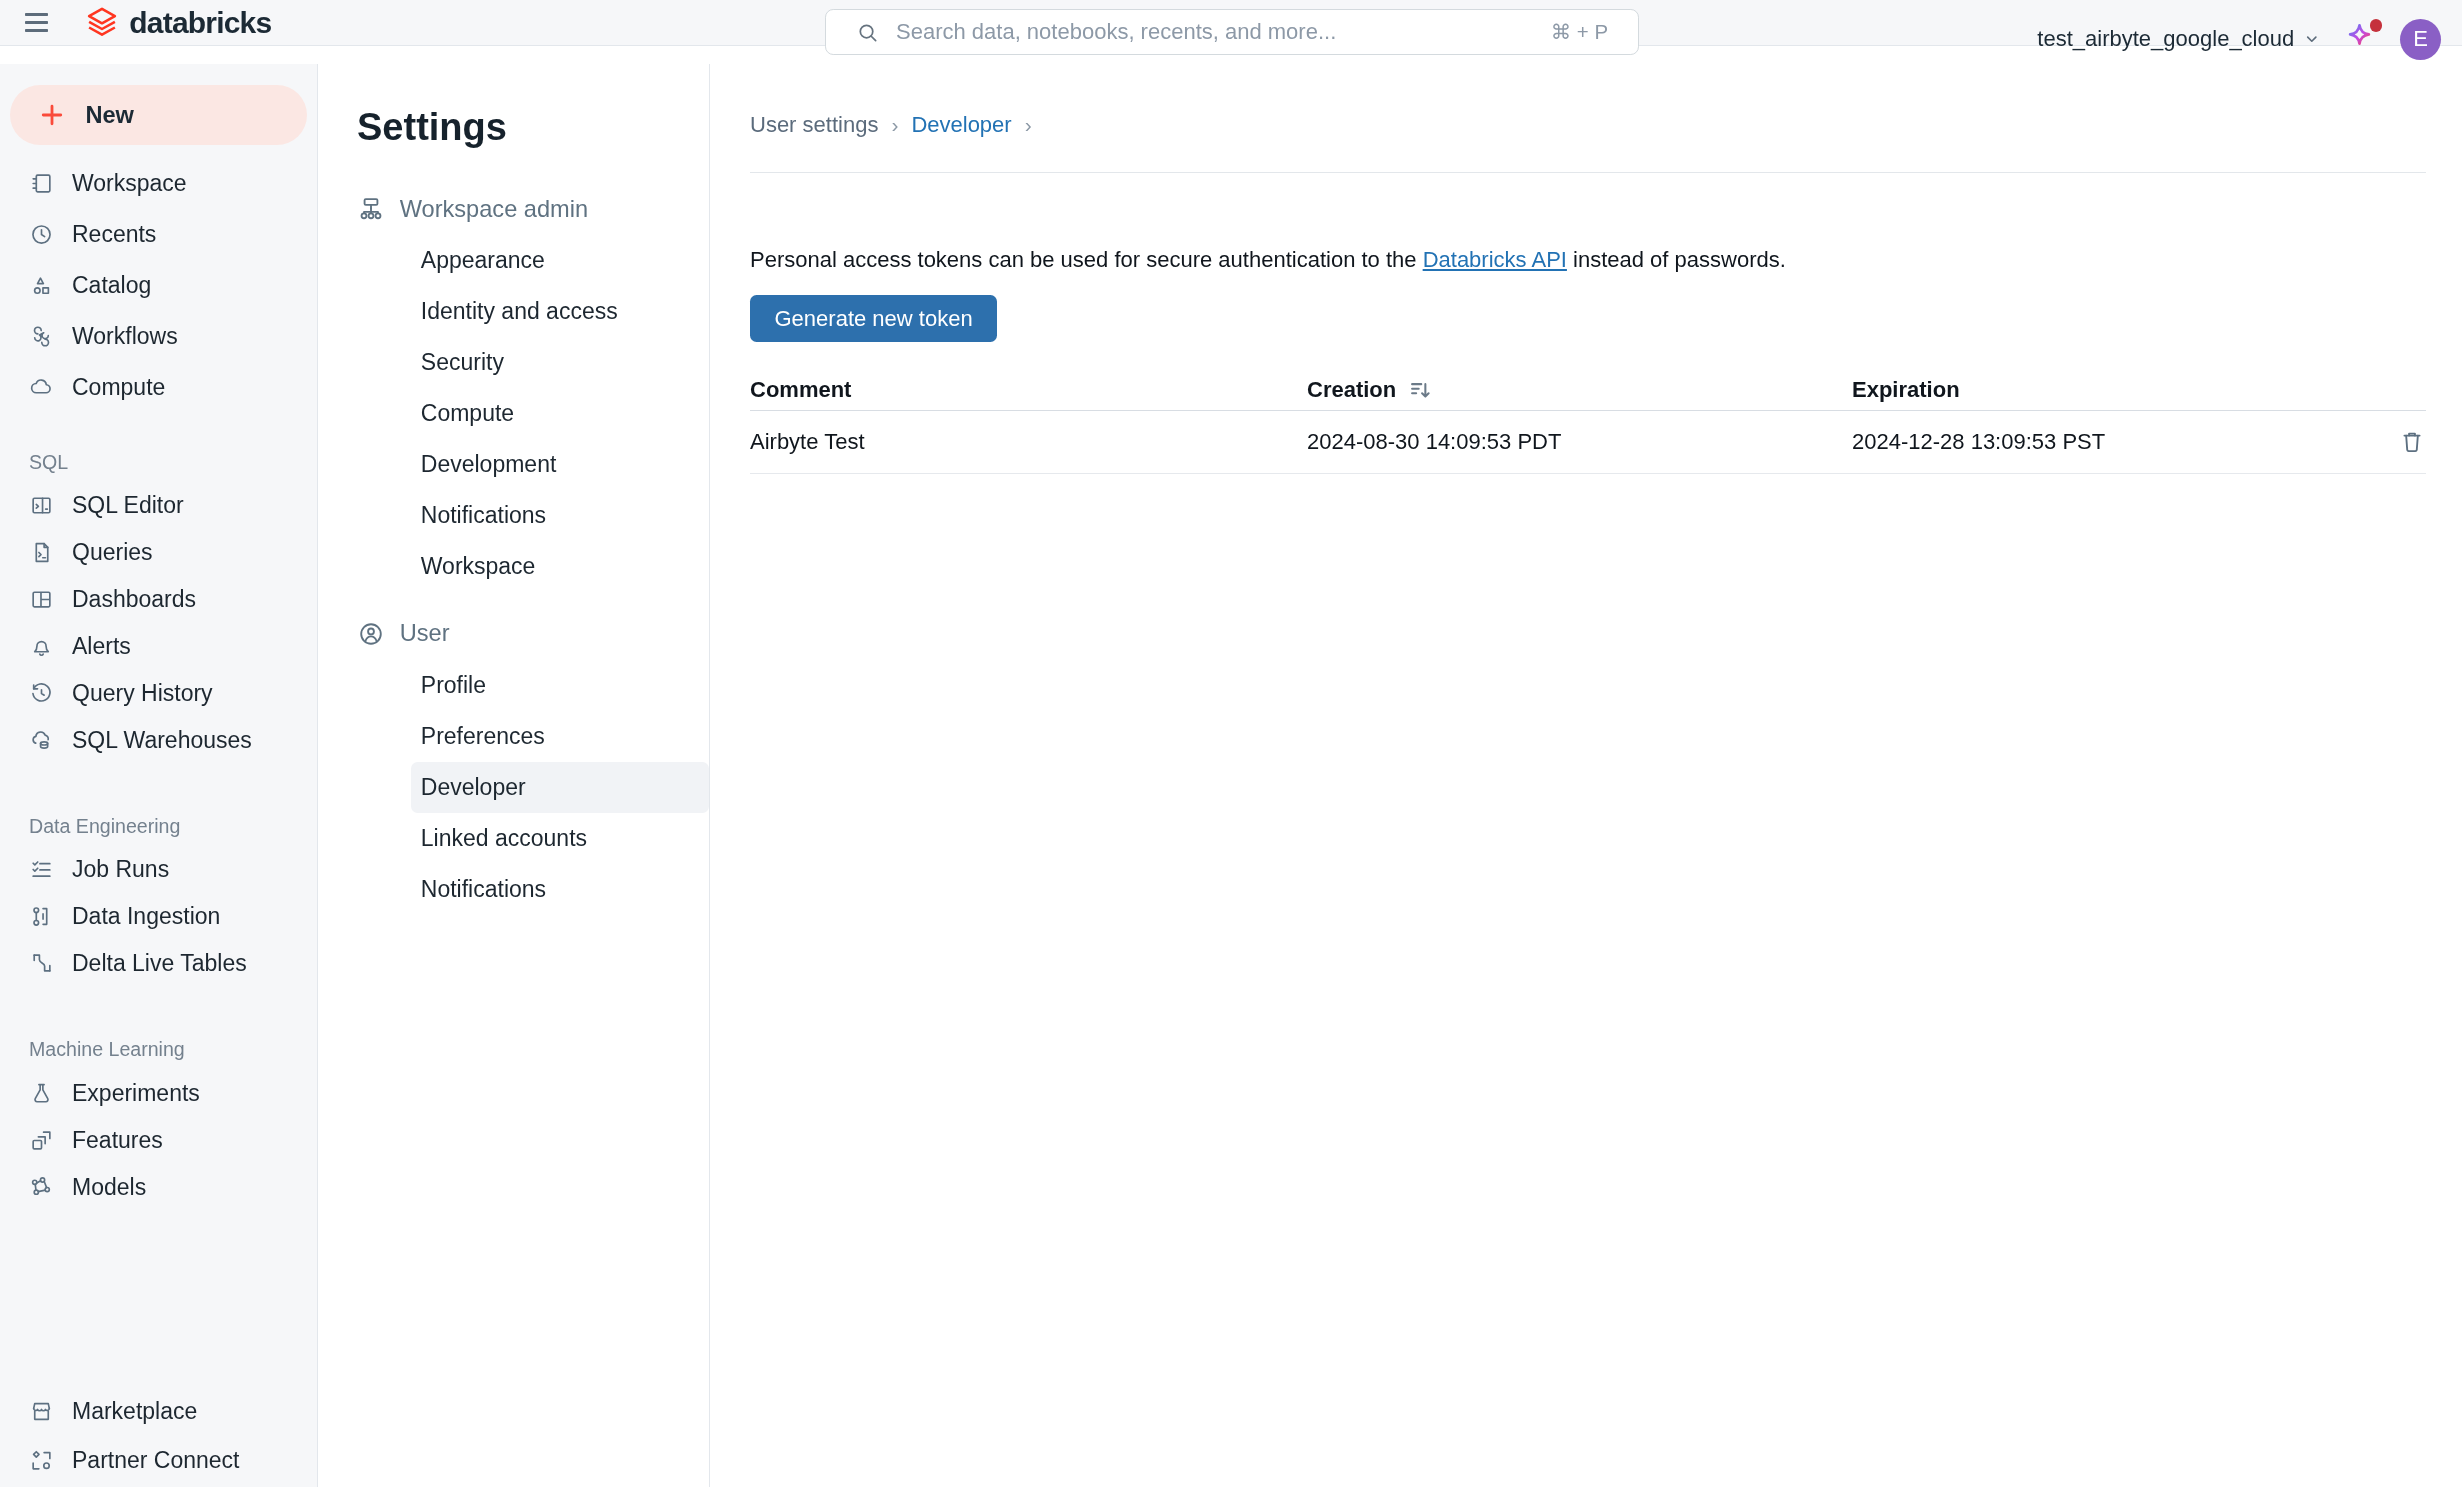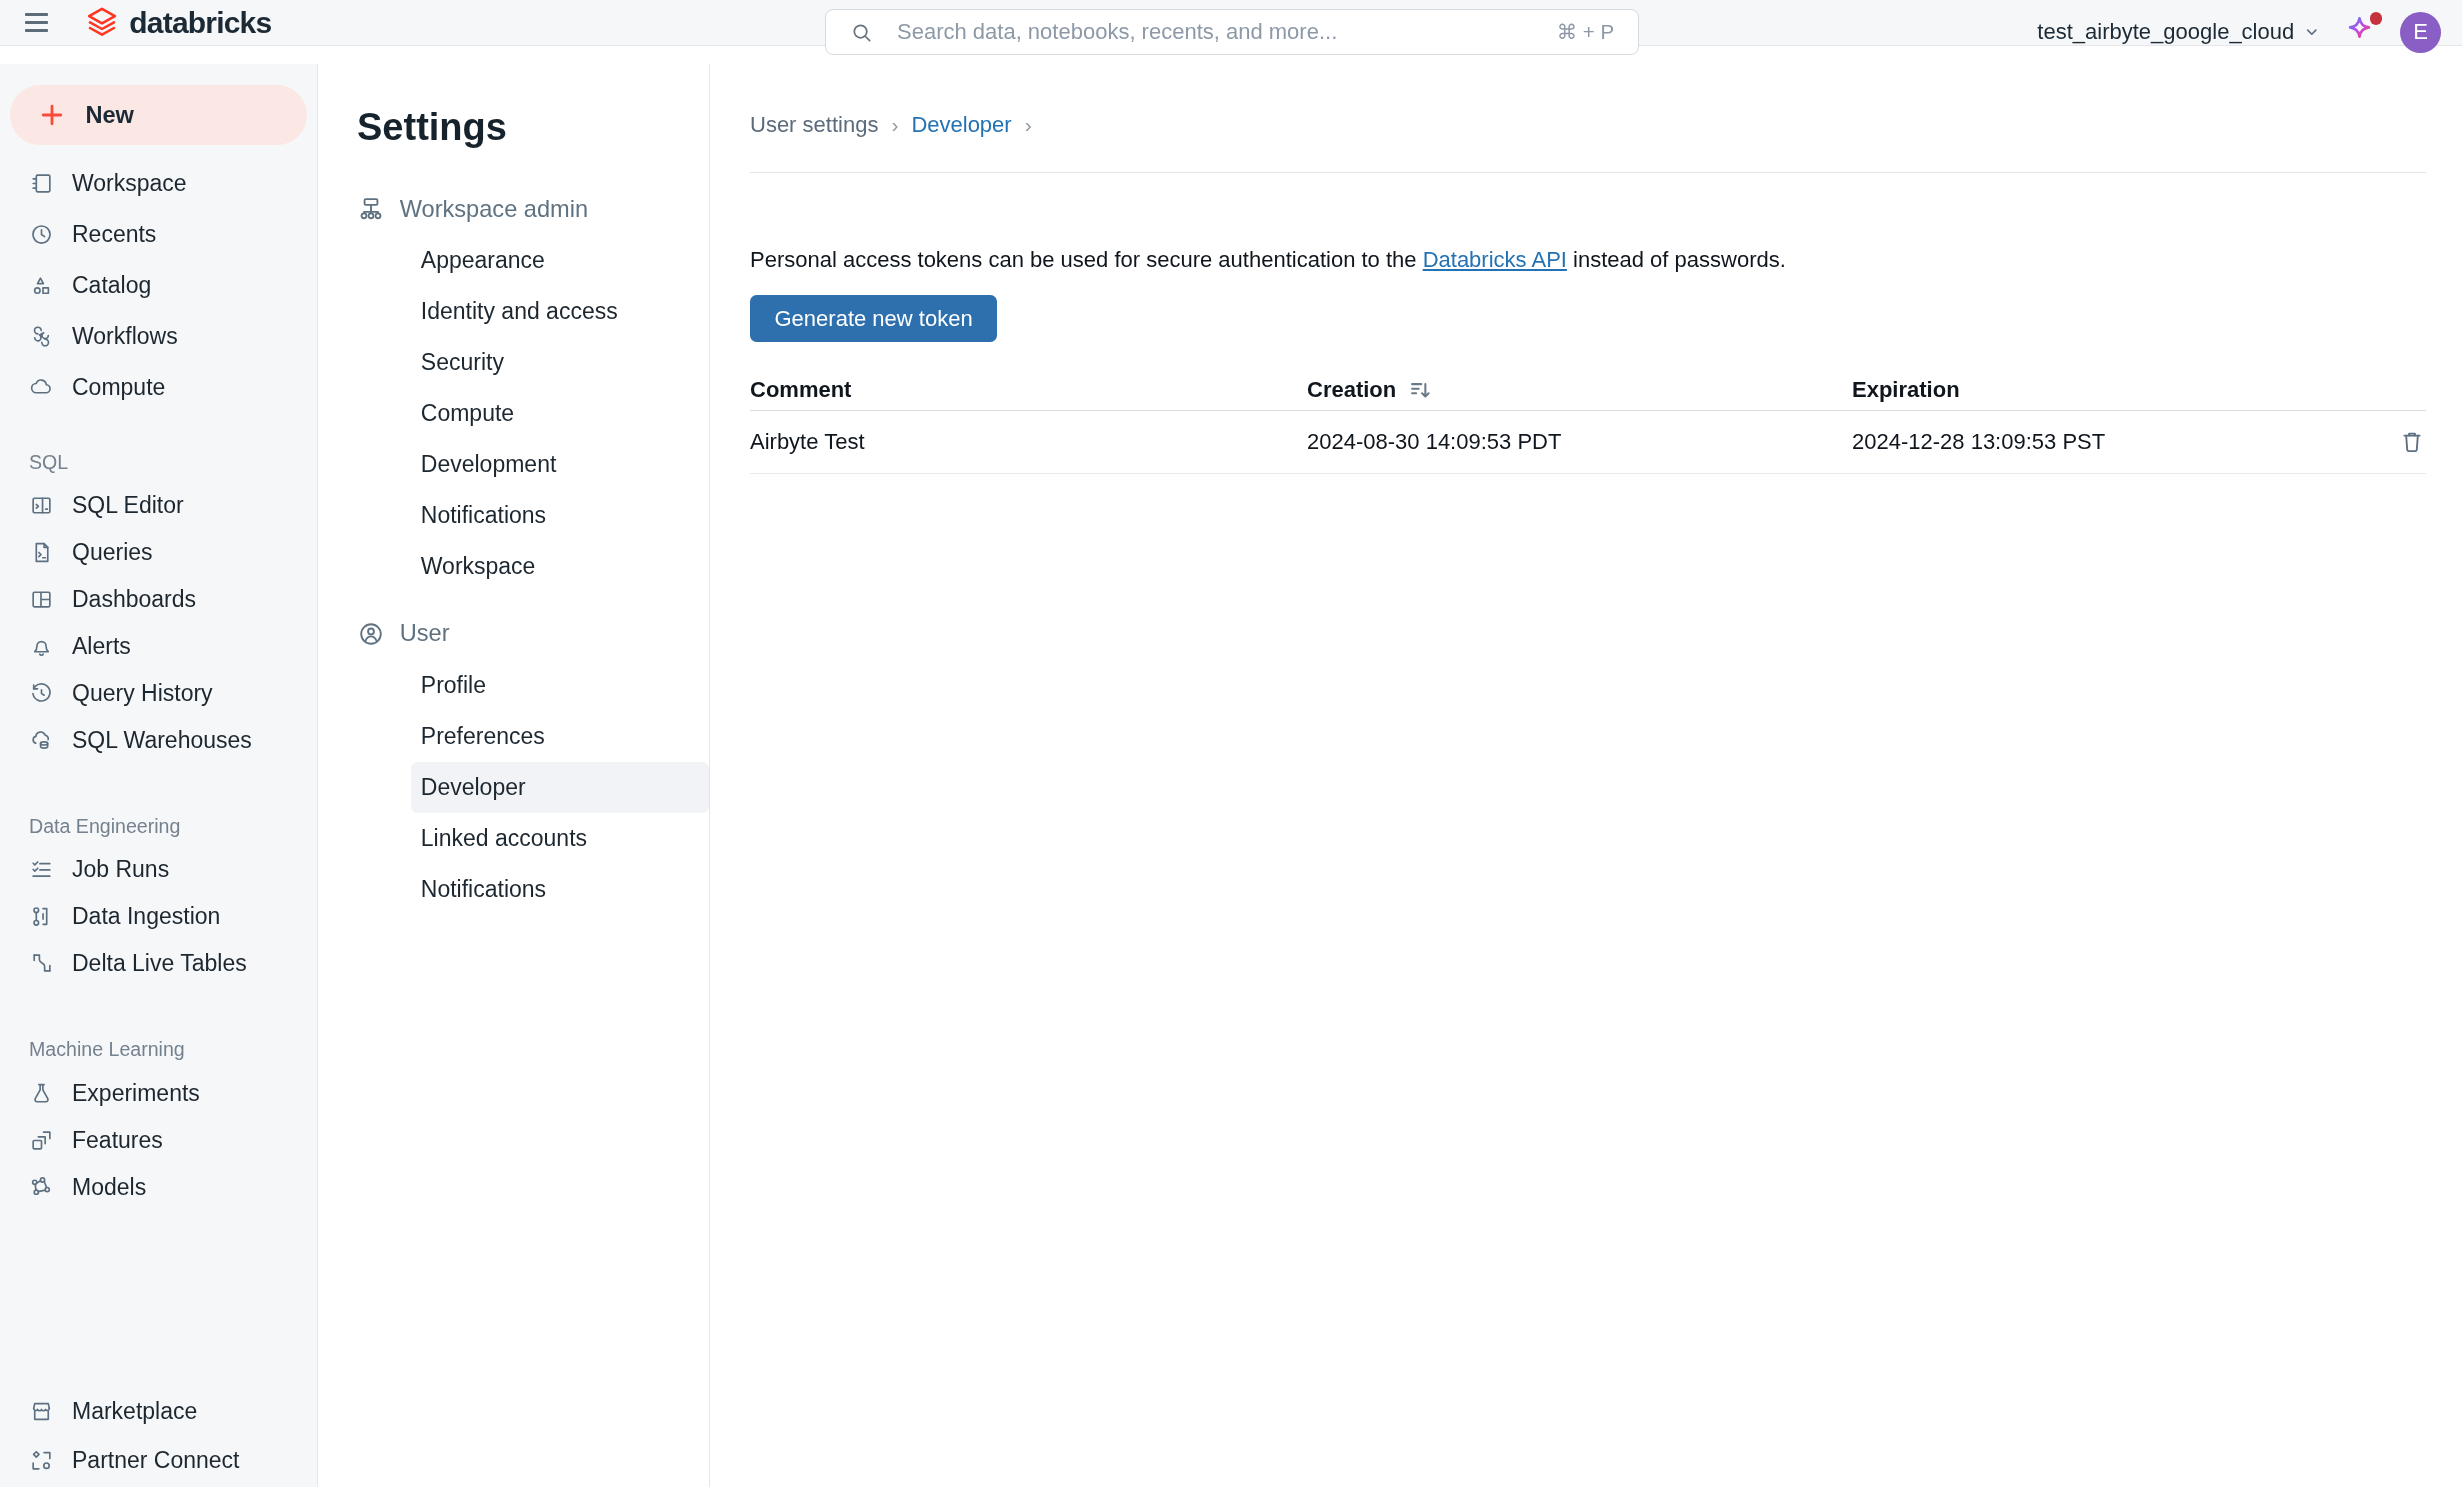--- a/index.html
+++ b/index.html
@@ -14,27 +14,27 @@
   }
   .hamburger{ margin-left:24.5px; width:26px; cursor:pointer; }
   .hamburger .bar{ display:block; width:23px; height:3.3px; background:#5d6c7b; border-radius:0.8px; margin:4.9px 0; }
   .logo{ display:flex; align-items:center; margin-left:33px; gap:9.8px; }
   .logo svg{ width:36px; height:36px; }
   .logo .wordmark{ font-size:30px; font-weight:700; color:#1c2a35; letter-spacing:-0.8px; }
 
   .searchbox{
     position:absolute; left:825px; top:9px; width:814px; height:46px;
     background:#ffffff; border:0.8px solid #d4dade; border-radius:8.2px;
-    display:flex; align-items:center; padding:0 24px; gap:24px;
+    display:flex; align-items:center; padding:0 30px; gap:17px;
   }
   .searchbox svg{ width:23px; height:23px; flex:0 0 auto; }
   .search-placeholder{ flex:1; font-size:22px; color:#8d99a7; }
   .search-shortcut{ font-size:20.4px; color:#8d99a7; }
 
-  .topbar-right{ position:absolute; right:21px; top:0; height:64px; display:flex; align-items:center; gap:21px; }
+  .topbar-right{ position:absolute; right:21px; top:7px; height:64px; display:flex; align-items:center; gap:21px; }
   .ws-selector{ display:flex; align-items:center; gap:8.2px; cursor:pointer; }
   .ws-selector .ws-name{ font-size:22px; color:#1c2a35; }
   .ws-selector svg{ width:19.6px; height:19.6px; }
   .sparkle-wrap{ position:relative; width:36px; height:36px; cursor:pointer; }
   .sparkle-wrap svg{ width:33px; height:33px; }
   .sparkle-dot{ position:absolute; right:-3.3px; top:-1.6px; width:12.2px; height:12.2px; border-radius:50%; background:#c5313c; }
   .avatar{ width:41px; height:41px; border-radius:50%; background:#8a5fc5; color:#fff;
     display:flex; align-items:center; justify-content:center; font-size:22px; cursor:pointer; }
 
   

